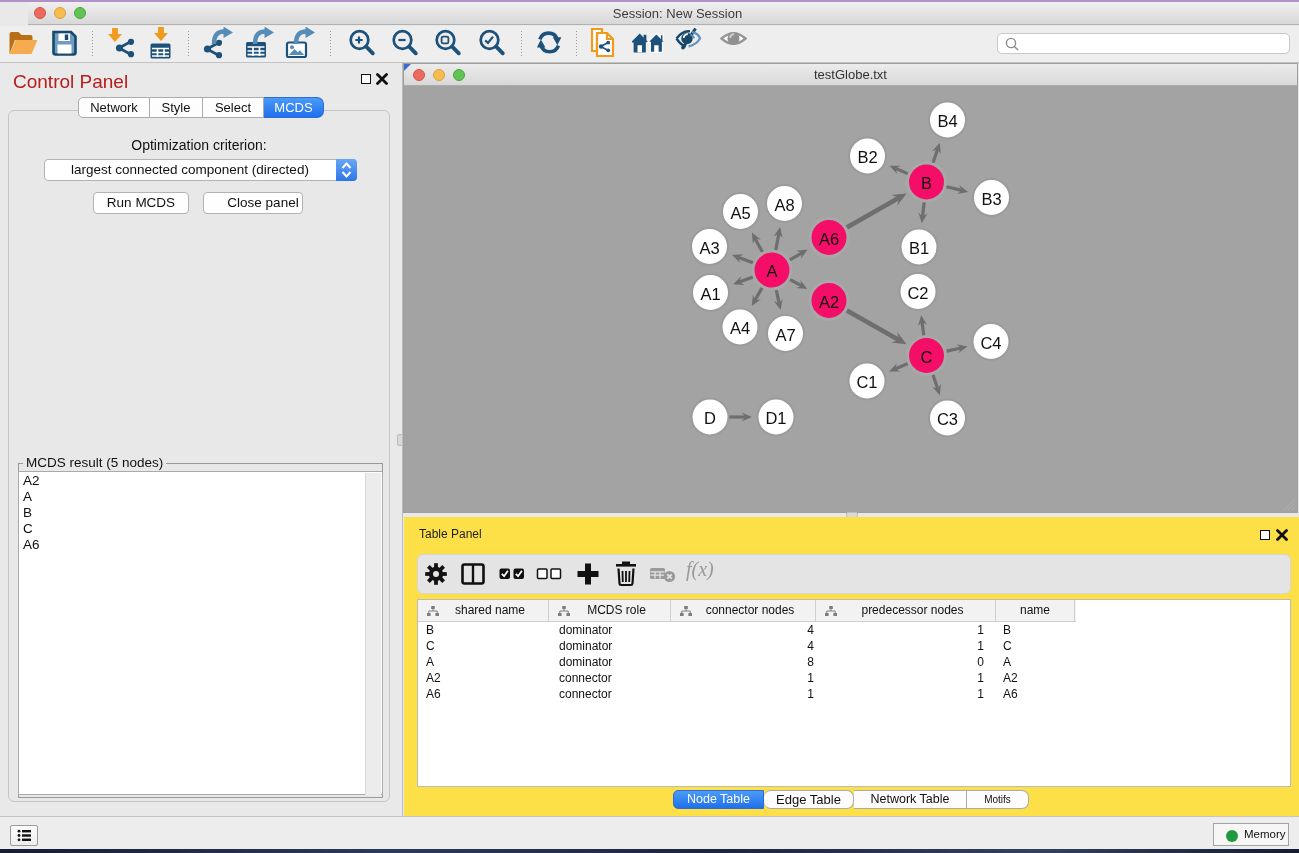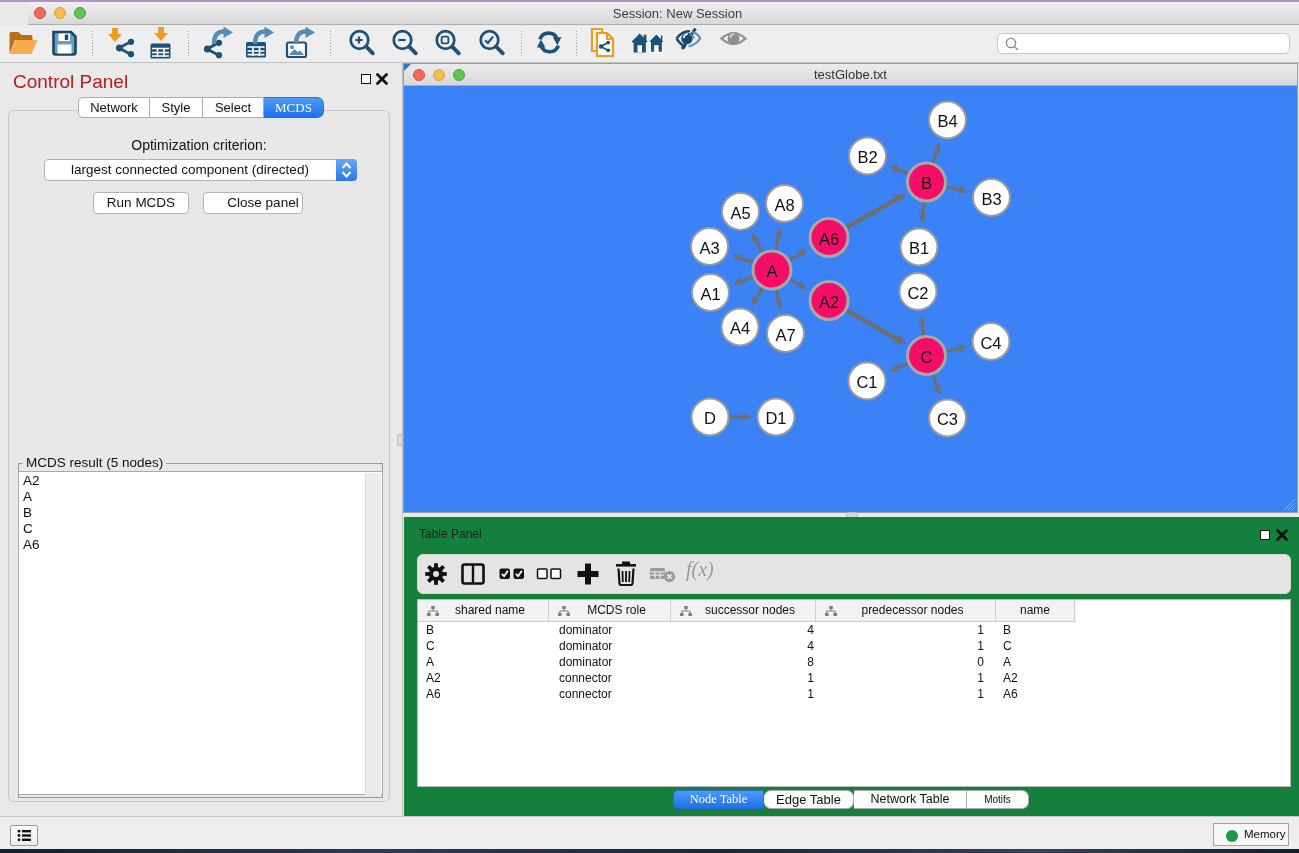--- a/index.html
+++ b/index.html
@@ -25,21 +25,21 @@
 
 #cpanel { position:absolute; left:0; top:63px; width:403px; height:753px; background:#e9e9e9;
   border-right:1px solid #bcbcbc; }
 #cpanel .head { position:absolute; left:13px; top:8px; font-size:19px; color:#b91c1c; }
 .float-ic { position:absolute; width:10px; height:10px; border:1.3px solid #111; background:#fdfdfd; }
 .tabrow { position:absolute; display:flex; z-index:3; }
 .tab { border:1px solid #ababab; border-left:none; background:#fdfdfd; color:#111;
   font-size:13px; text-align:center; line-height:19px; height:21px; }
 .tab.first { border-left:1px solid #ababab; border-radius:5px 0 0 5px; }
 .tab.last { border-radius:0 7px 7px 0; }
-.tab.sel { background:linear-gradient(#4b9bf8,#1f70ee); color:#fff; border-color:#2e6ed0;font-family:Liberation Serif, serif; }
+.tab.sel { background:linear-gradient(#4b9bf8,#1f70ee); color:#fff; border-color:#2e6ed0; }
 #cpbody { position:absolute; left:8px; top:47px; width:382px; height:692px;
   background:#e8e8e8; border:1px solid #c6c6c6; border-radius:6px; }
 #optlabel { position:absolute; left:0; width:100%; top:26px; text-align:center; font-size:14px; color:#111; }
 #dropdown { position:absolute; left:35px; top:48px; width:313px; height:22px; background:#fff;
   border:1px solid #b3b3b3; border-radius:4px; font-size:13.5px; color:#111; line-height:20px;
   padding-left:26px; }
 #dropdown .spin { position:absolute; right:-1px; top:-1px; width:21px; height:22px;
   background:linear-gradient(#68a7f6,#2d76e8); border-radius:0 4px 4px 0; }
 .btn { position:absolute; height:22px; background:#fefefe; border:1px solid #b3b3b3;
   border-radius:4px; font-size:13.5px; color:#111; text-align:center; line-height:20px; }
@@ -47,30 +47,30 @@
   border:1px solid #9a9a9a; }
 #mcdsbox legend.lg { position:absolute; left:4px; top:-9px; background:#e8e8e8; padding:0 3px;
   font-size:13.5px; color:#111; }
 #mcdslist { position:absolute; left:-1px; top:7px; width:365px; height:324px; background:#fff;
   border:1px solid #aaa; font-size:13.5px; color:#111; }
 #mcdslist .it { padding-left:4px; height:16px; line-height:16px; }
 #mcdsscroll { position:absolute; right:1px; top:1px; width:16px; height:322px; background:#ececec;
   border-left:1px solid #d8d8d8; }
 
 #netwin { position:absolute; left:403px; top:63px; width:895px; height:450px;
-  border:1px solid #9e9e9e; background:#3b82f6; }
+  border:1px solid #9e9e9e; background:#a3a3a3; }
 #nwtitle { position:absolute; left:0; top:0; width:100%; height:22px;
   background:linear-gradient(#ececec,#d8d8d8); border-bottom:1px solid #ababab; }
 #nwtitle .title { position:absolute; left:0; right:0; top:3px; text-align:center; font-size:13px; color:#333; }
 #nwcorner { position:absolute; left:0; top:0; width:0; height:0;
   border-top:7px solid #3c6cd6; border-right:7px solid transparent; }
 svg text.nl { font-family:"Liberation Sans",sans-serif; font-size:16.5px; fill:#111;
   text-anchor:middle; dominant-baseline:central; }
 
-#tpanel { position:absolute; left:404px; top:517px; width:895px; height:299px; background:#15803d; }
+#tpanel { position:absolute; left:404px; top:517px; width:895px; height:299px; background:#fde047; }
 #tpanel .head { position:absolute; left:15px; top:10px; font-size:12px; color:#1e1e1e; }
 #tptoolbar { position:absolute; left:13px; top:37px; width:874px; height:40px;
   background:#e4e4e4; border:1px solid #d6d6d6; border-radius:6px; }
 #tptable { position:absolute; left:13px; top:82px; width:874px; height:188px; background:#fff;
   border:1px solid #bbb; }
 #tphead { position:absolute; left:0; top:0; width:658px; height:22px; background:#f2f2f2;
   border-bottom:1px solid #cfcfcf; font-size:12px; color:#111; }
 #tphead .hc { position:absolute; top:0; height:21px; border-right:1px solid #cfcfcf;
   text-align:center; line-height:21px; }
 .trow { position:absolute; font-size:12px; color:#111; height:16px; line-height:16px; width:872px; }
@@ -435,21 +435,21 @@
             <rect x="4.2" y="0" width="3.6" height="3" fill="#7e7e7e"></rect>
             <rect x="0" y="7" width="3.6" height="3" fill="#7e7e7e"></rect>
             <rect x="8.4" y="7" width="3.6" height="3" fill="#7e7e7e"></rect>
             <path d="M1.8 7 L1.8 5 L10.2 5 L10.2 7 M6 3 L6 5" stroke="#7e7e7e" stroke-width="1" fill="none"></path>
           </svg><span style="padding-left:14px;">MCDS role</span></div>
       <div class="hc" style="left:253px;width:145px;"><svg style="position:absolute;left:9px;top:6px;" width="12" height="11" viewBox="0 0 12 11">
             <rect x="4.2" y="0" width="3.6" height="3" fill="#7e7e7e"></rect>
             <rect x="0" y="7" width="3.6" height="3" fill="#7e7e7e"></rect>
             <rect x="8.4" y="7" width="3.6" height="3" fill="#7e7e7e"></rect>
             <path d="M1.8 7 L1.8 5 L10.2 5 L10.2 7 M6 3 L6 5" stroke="#7e7e7e" stroke-width="1" fill="none"></path>
-          </svg><span style="padding-left:14px;">successor nodes</span></div>
+          </svg><span style="padding-left:14px;">connector nodes</span></div>
       <div class="hc" style="left:398px;width:180px;"><svg style="position:absolute;left:9px;top:6px;" width="12" height="11" viewBox="0 0 12 11">
             <rect x="4.2" y="0" width="3.6" height="3" fill="#7e7e7e"></rect>
             <rect x="0" y="7" width="3.6" height="3" fill="#7e7e7e"></rect>
             <rect x="8.4" y="7" width="3.6" height="3" fill="#7e7e7e"></rect>
             <path d="M1.8 7 L1.8 5 L10.2 5 L10.2 7 M6 3 L6 5" stroke="#7e7e7e" stroke-width="1" fill="none"></path>
           </svg><span style="padding-left:14px;">predecessor nodes</span></div>
       <div class="hc" style="left:578px;width:79px;"><span style="padding-left:0px;">name</span></div>
     </div>
     <div class="trow" style="top:22px;">
       <span style="left:8px;">B</span>

